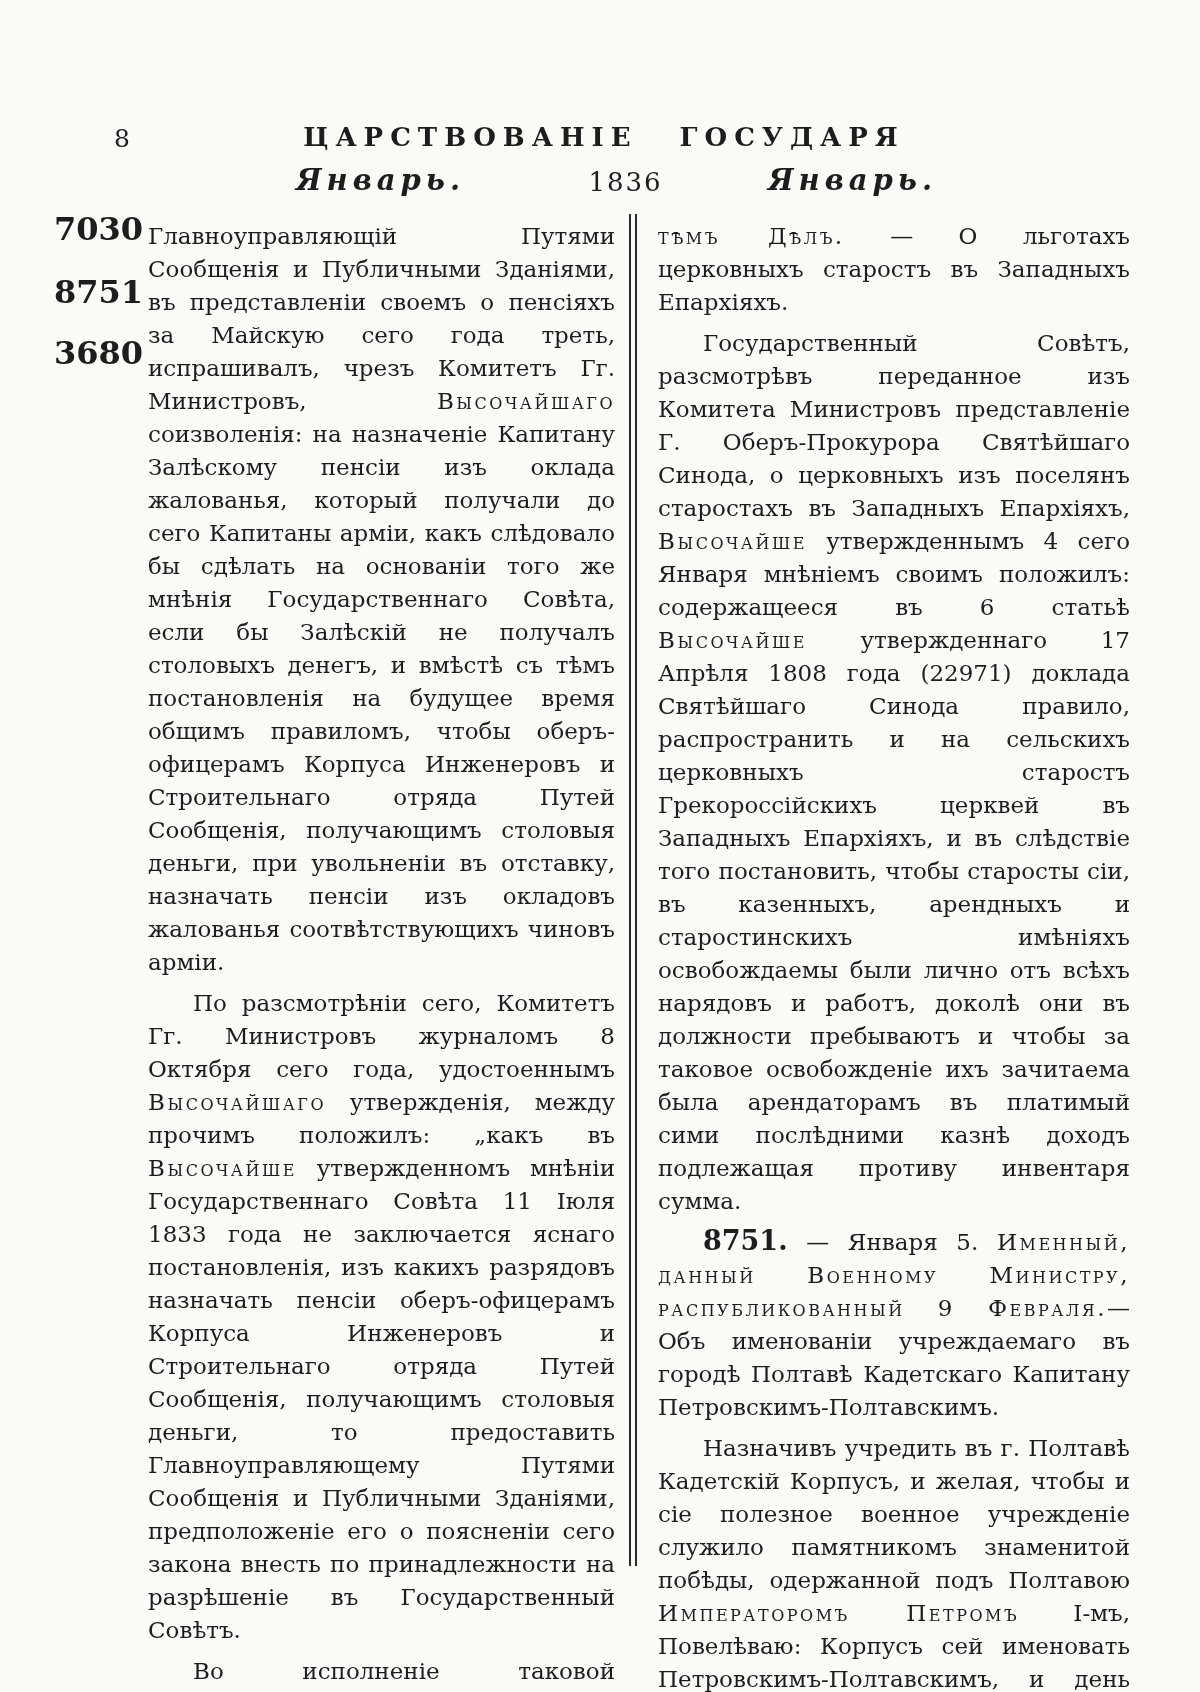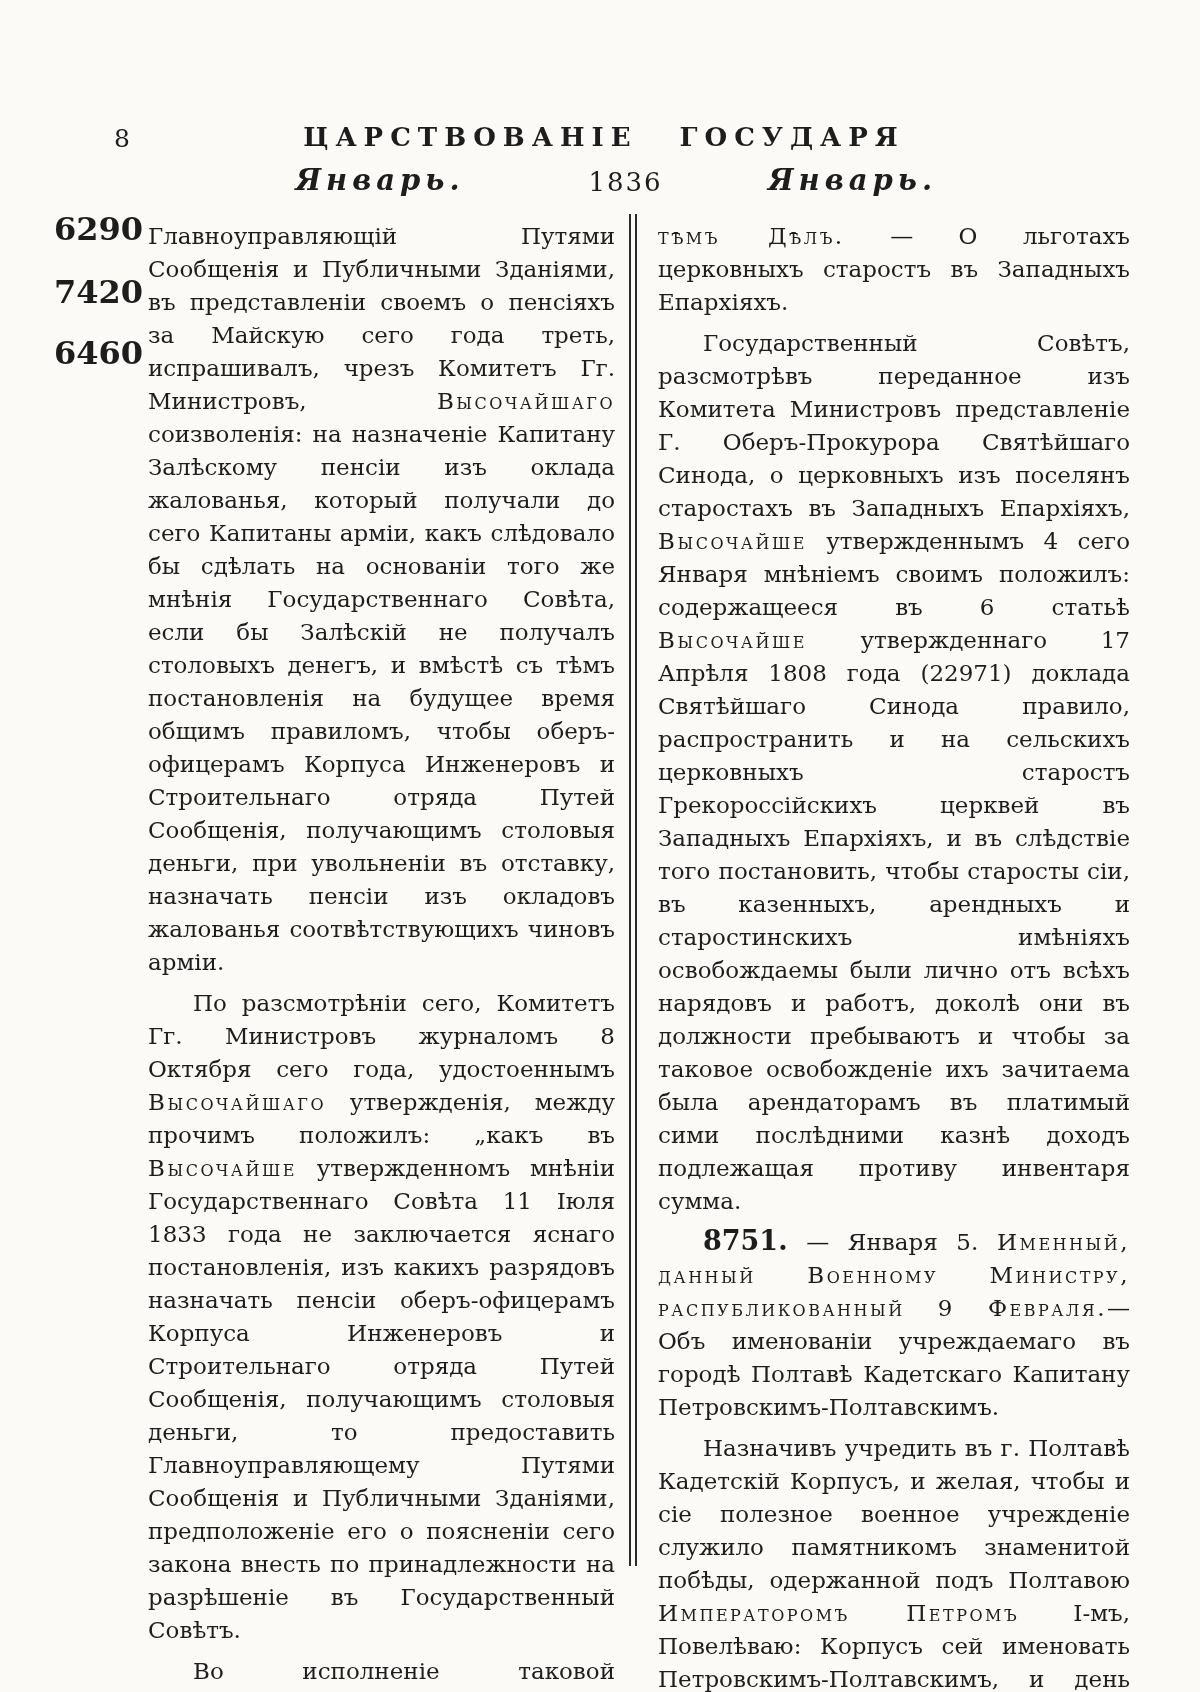--- a/index.html
+++ b/index.html
@@ -36,21 +36,21 @@
     white-space: nowrap;
   }
   .subheader-month-left,
   .subheader-month-right {
     position: absolute;
     top: 163px;
     font-size: 29px;
     font-style: italic;
     font-weight: bold;
     letter-spacing: 5px;
-    text-align: center;
+    text-align: right;
     white-space: nowrap;
   }
   .subheader-month-left { left: 295px; width: 170px; }
   .subheader-month-right { left: 768px; width: 155px; }
   .subheader-year {
     position: absolute;
     top: 167px;
     left: 578px;
     width: 95px;
     text-align: center;
@@ -105,23 +105,23 @@
 
   <div class="page-number">8</div>
 
   <div class="running-title">ЦАРСТВОВАНІЕ ГОСУДАРЯ</div>
 
   <div class="subheader-month-left">Январь.</div>
   <div class="subheader-year">1836</div>
   <div class="subheader-month-right">Январь.</div>
 
   <div class="margin-numbers">
-      <div class="margin-num">6290</div>
-      <div class="margin-num">7420</div>
-      <div class="margin-num">6460</div>
+      <div class="margin-num">7030</div>
+      <div class="margin-num">8751</div>
+      <div class="margin-num">3680</div>
     </div>
 
   <div class="column column-left">
       <p class="para"><span class="seg-n">Главноуправляющій Путями Сообщенія и Публичными Зданіями, въ представленіи своемъ о пенсіяхъ за Майскую сего года треть, испрашивалъ, чрезъ Комитетъ Гг. Министровъ, </span><span class="seg-sc">Высочайшаго</span><span class="seg-n"> соизволенія: на назначеніе Капитану Залѣскому пенсіи изъ оклада жалованья, который получали до сего Капитаны арміи, какъ слѣдовало бы сдѣлать на основаніи того же мнѣнія Государственнаго Совѣта, если бы Залѣскій не получалъ столовыхъ денегъ, и вмѣстѣ съ тѣмъ постановленія на будущее время общимъ правиломъ, чтобы оберъ-офицерамъ Корпуса Инженеровъ и Строительнаго отряда Путей Сообщенія, получающимъ столовыя деньги, при увольненіи въ отставку, назначать пенсіи изъ окладовъ жалованья соотвѣтствующихъ чиновъ арміи.</span></p>
       <p class="para indent"><span class="seg-n">По разсмотрѣніи сего, Комитетъ Гг. Министровъ журналомъ 8 Октября сего года, удостоеннымъ </span><span class="seg-sc">Высочайшаго</span><span class="seg-n"> утвержденія, между прочимъ положилъ: „какъ въ </span><span class="seg-sc">Высочайше</span><span class="seg-n"> утвержденномъ мнѣніи Государственнаго Совѣта 11 Іюля 1833 года не заключается яснаго постановленія, изъ какихъ разрядовъ назначать пенсіи оберъ-офицерамъ Корпуса Инженеровъ и Строительнаго отряда Путей Сообщенія, получающимъ столовыя деньги, то предоставить Главноуправляющему Путями Сообщенія и Публичными Зданіями, предположеніе его о поясненіи сего закона внесть по принадлежности на разрѣшеніе въ Государственный Совѣтъ.</span></p>
       <p class="para indent"><span class="seg-n">Во исполненіе таковой </span><span class="seg-sc">Высочайшей</span><span class="seg-n"> воли Главноуправляющій имѣетъ честь представить на благоусмотрѣніе Государственнаго Совѣта предположеніе свое, чтобы оберъ-офицерамъ Корпуса Инженеровъ и Строительнаго отряда Путей Сообщенія, получающимъ столовыя деньги, при увольненіи въ отставку назначать пенсіи изъ окладовъ жалованья соотвѣтствующихъ чиновъ арміи.</span></p>
     </div>
 
   <div class="column-divider"></div>
 

